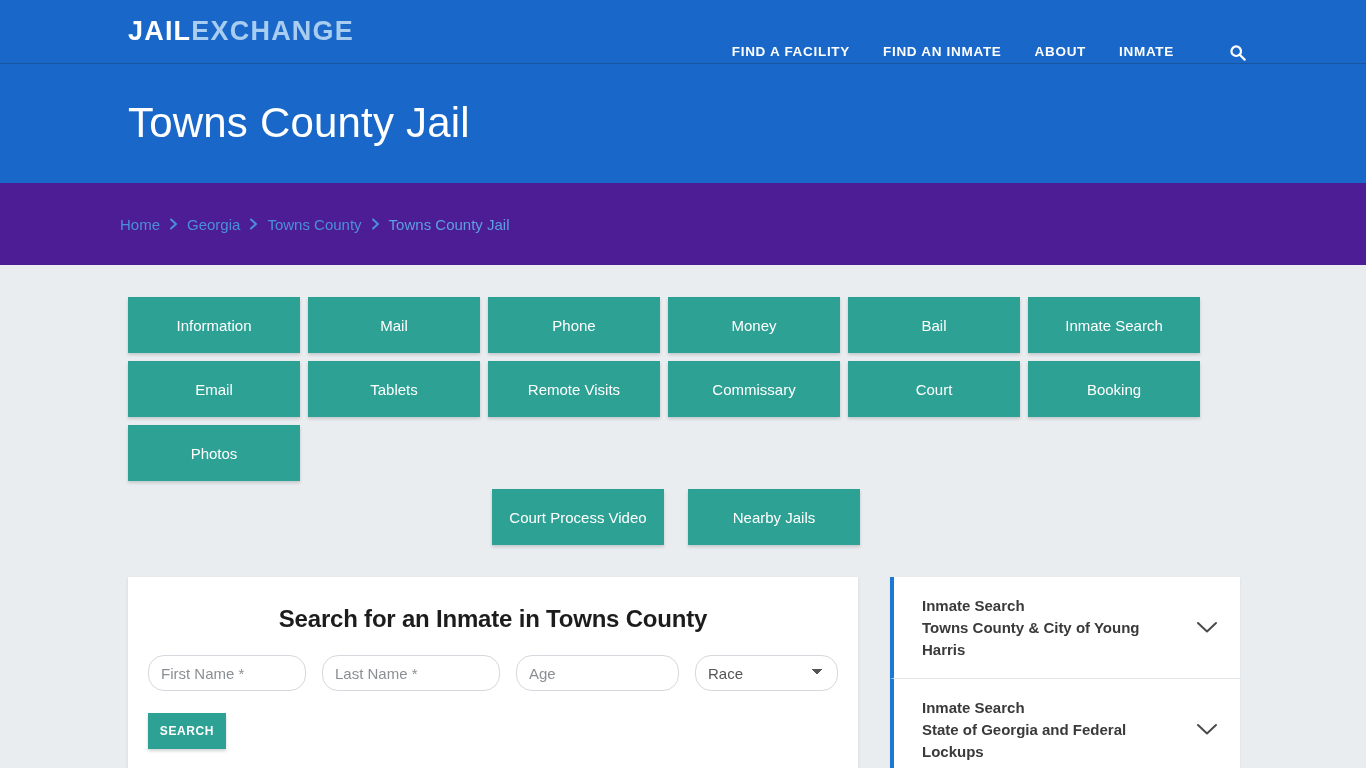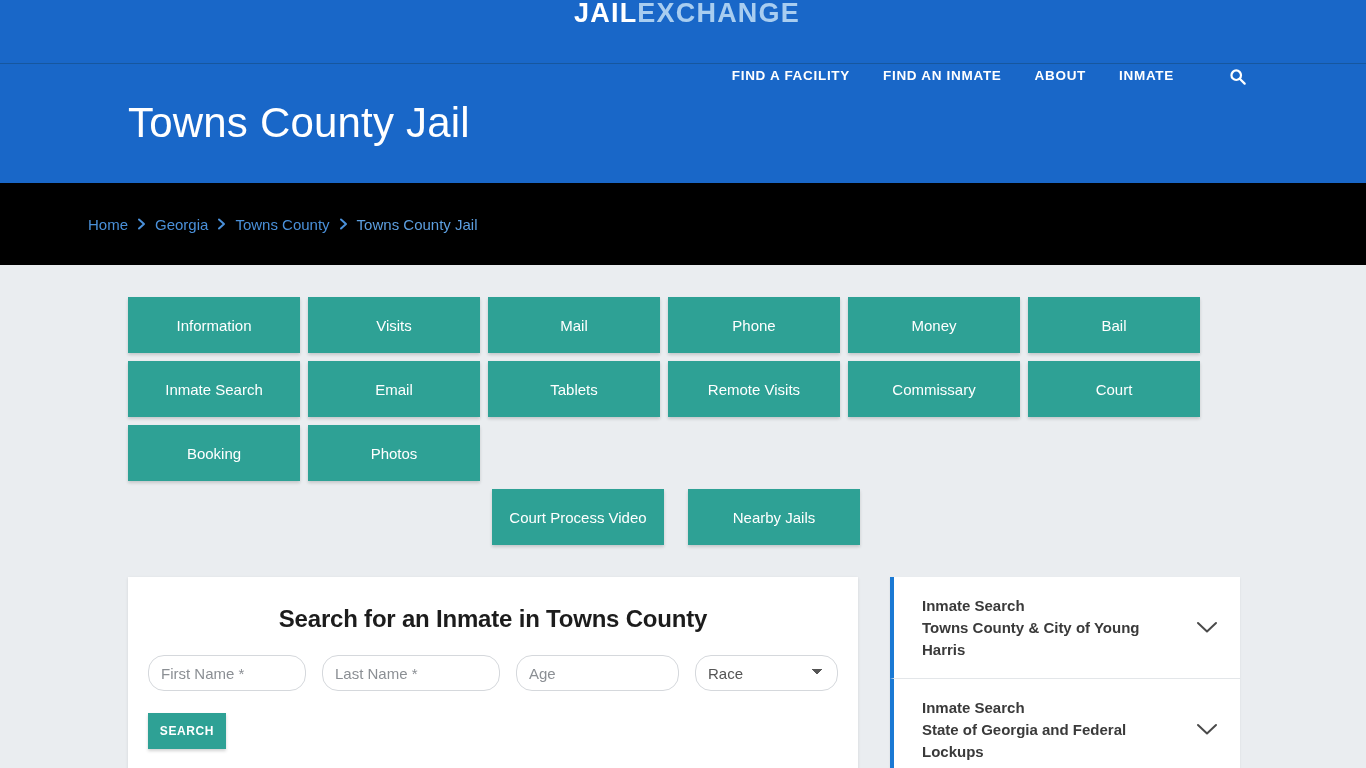--- a/index.html
+++ b/index.html
@@ -18,21 +18,20 @@
 
   
   .site-header {
     height: 64px;
     background: #1967c8;
     border-bottom: 1px solid #16579f;
     display: flex;
     align-items: center;
     padding: 0 120px 0 128px;
     position: relative;
-    flex-direction: column;
   }
   .logo {
     font-size: 27px;
     font-weight: bold;
     letter-spacing: 1.2px;
     line-height: 1;
     white-space: nowrap;
     cursor: pointer;
   }
   .logo .part-a { color: #ffffff; }
@@ -72,25 +71,25 @@
   .hero h1 {
     color: #ffffff;
     font-size: 42px;
     font-weight: 500;
     letter-spacing: 0.2px;
     line-height: 1.1;
   }
 
   
   .breadcrumb-band {
-    background: #000000;
+    background: #4c1d95;
     height: 82px;
     display: flex;
     align-items: center;
-    padding: 0 88px;
+    padding: 0 120px;
   }
   .breadcrumb {
     display: flex;
     align-items: center;
     font-size: 15px;
   }
   .breadcrumb a {
     color: #4a90d9;
     text-decoration: none;
     white-space: nowrap;
@@ -287,21 +286,20 @@
     </span>
     <a href="#" class="current">Towns County Jail</a>
   </div>
 </div>
 
 <main class="content">
 
   <div>
     <div class="tab-grid">
       <button class="tab-btn">Information</button>
-      <button class="tab-btn">Visits</button>
       <button class="tab-btn">Mail</button>
       <button class="tab-btn">Phone</button>
       <button class="tab-btn">Money</button>
       <button class="tab-btn">Bail</button>
       <button class="tab-btn">Inmate Search</button>
 
       <button class="tab-btn">Email</button>
       <button class="tab-btn">Tablets</button>
       <button class="tab-btn">Remote Visits</button>
       <button class="tab-btn">Commissary</button>

